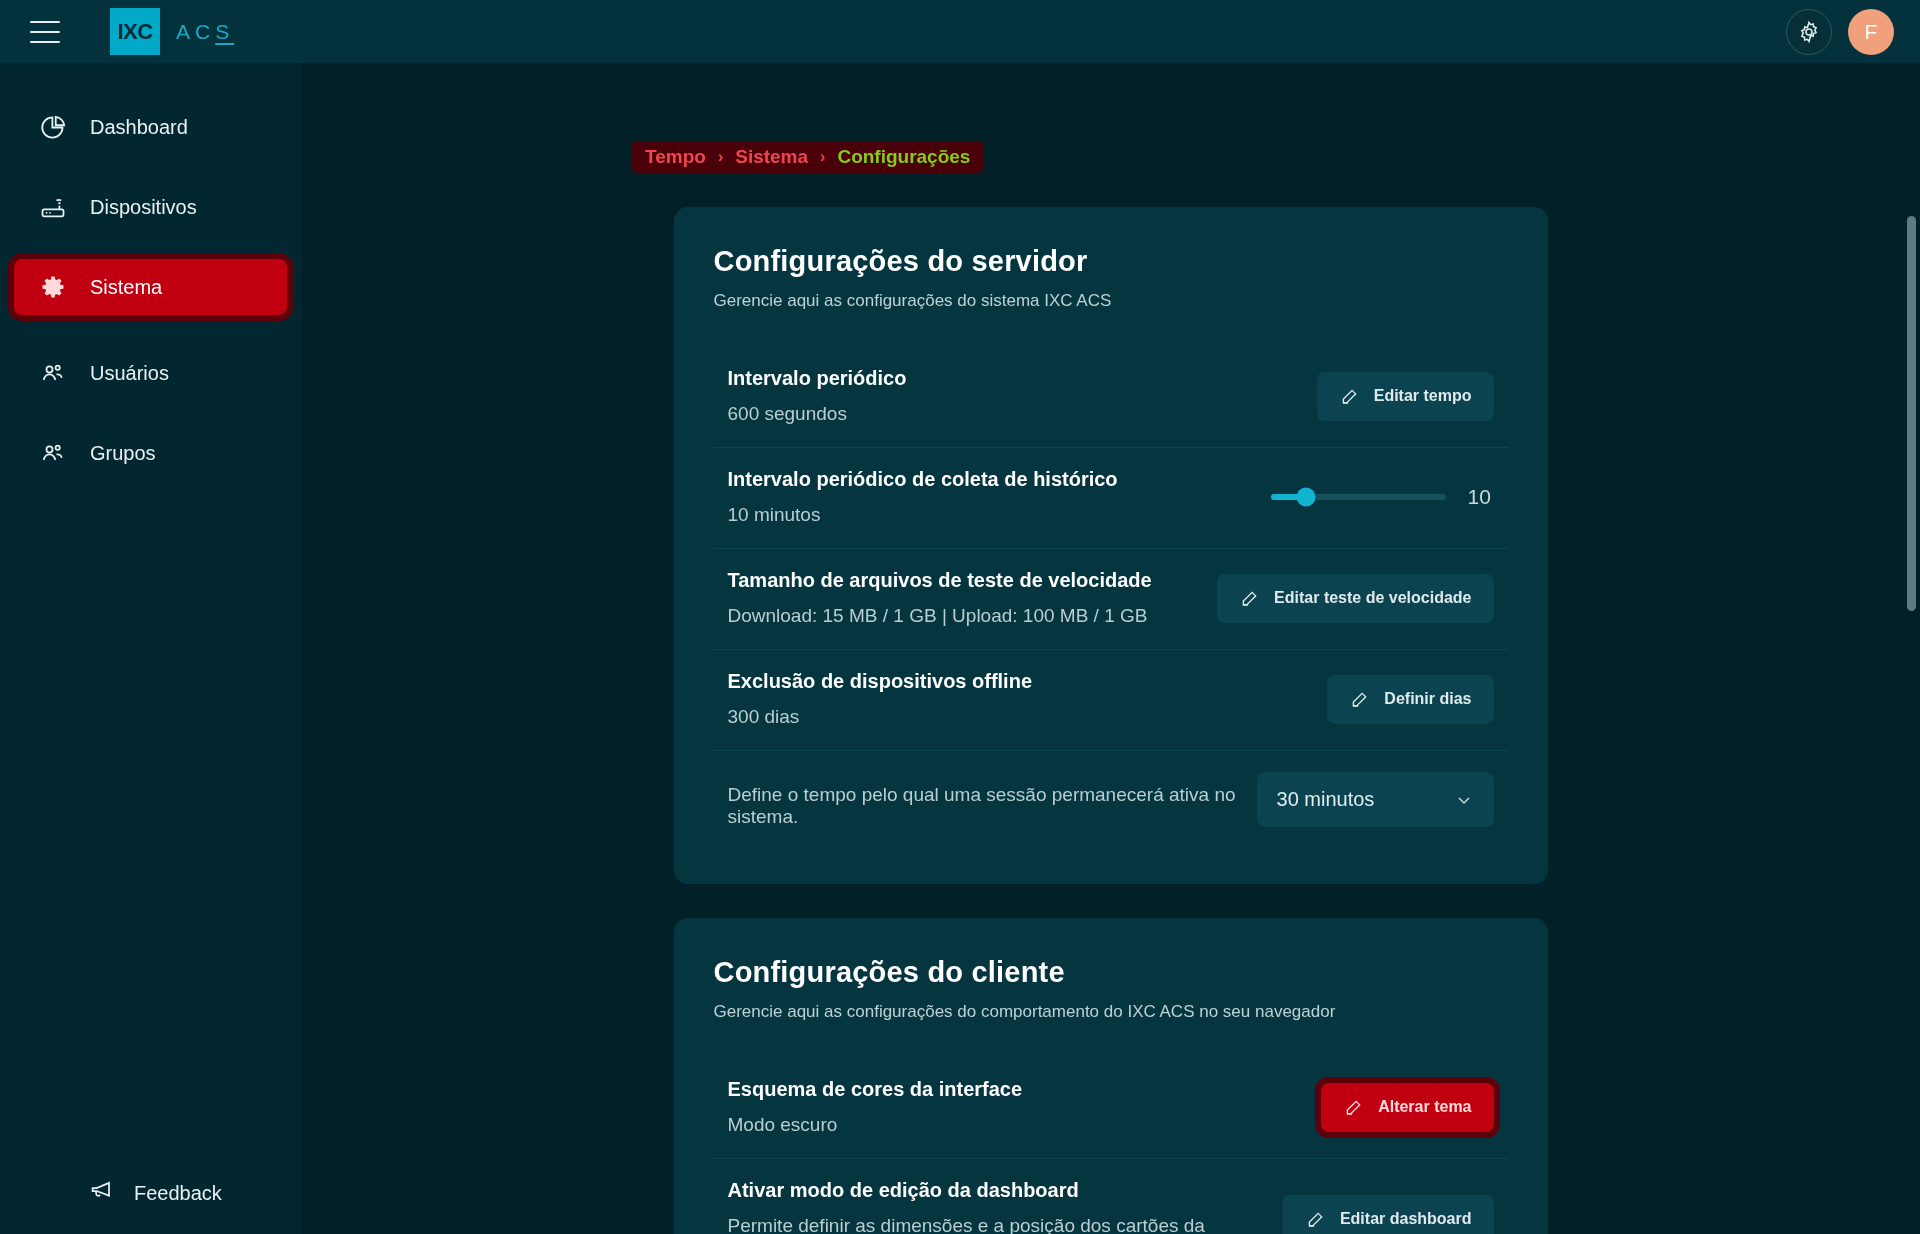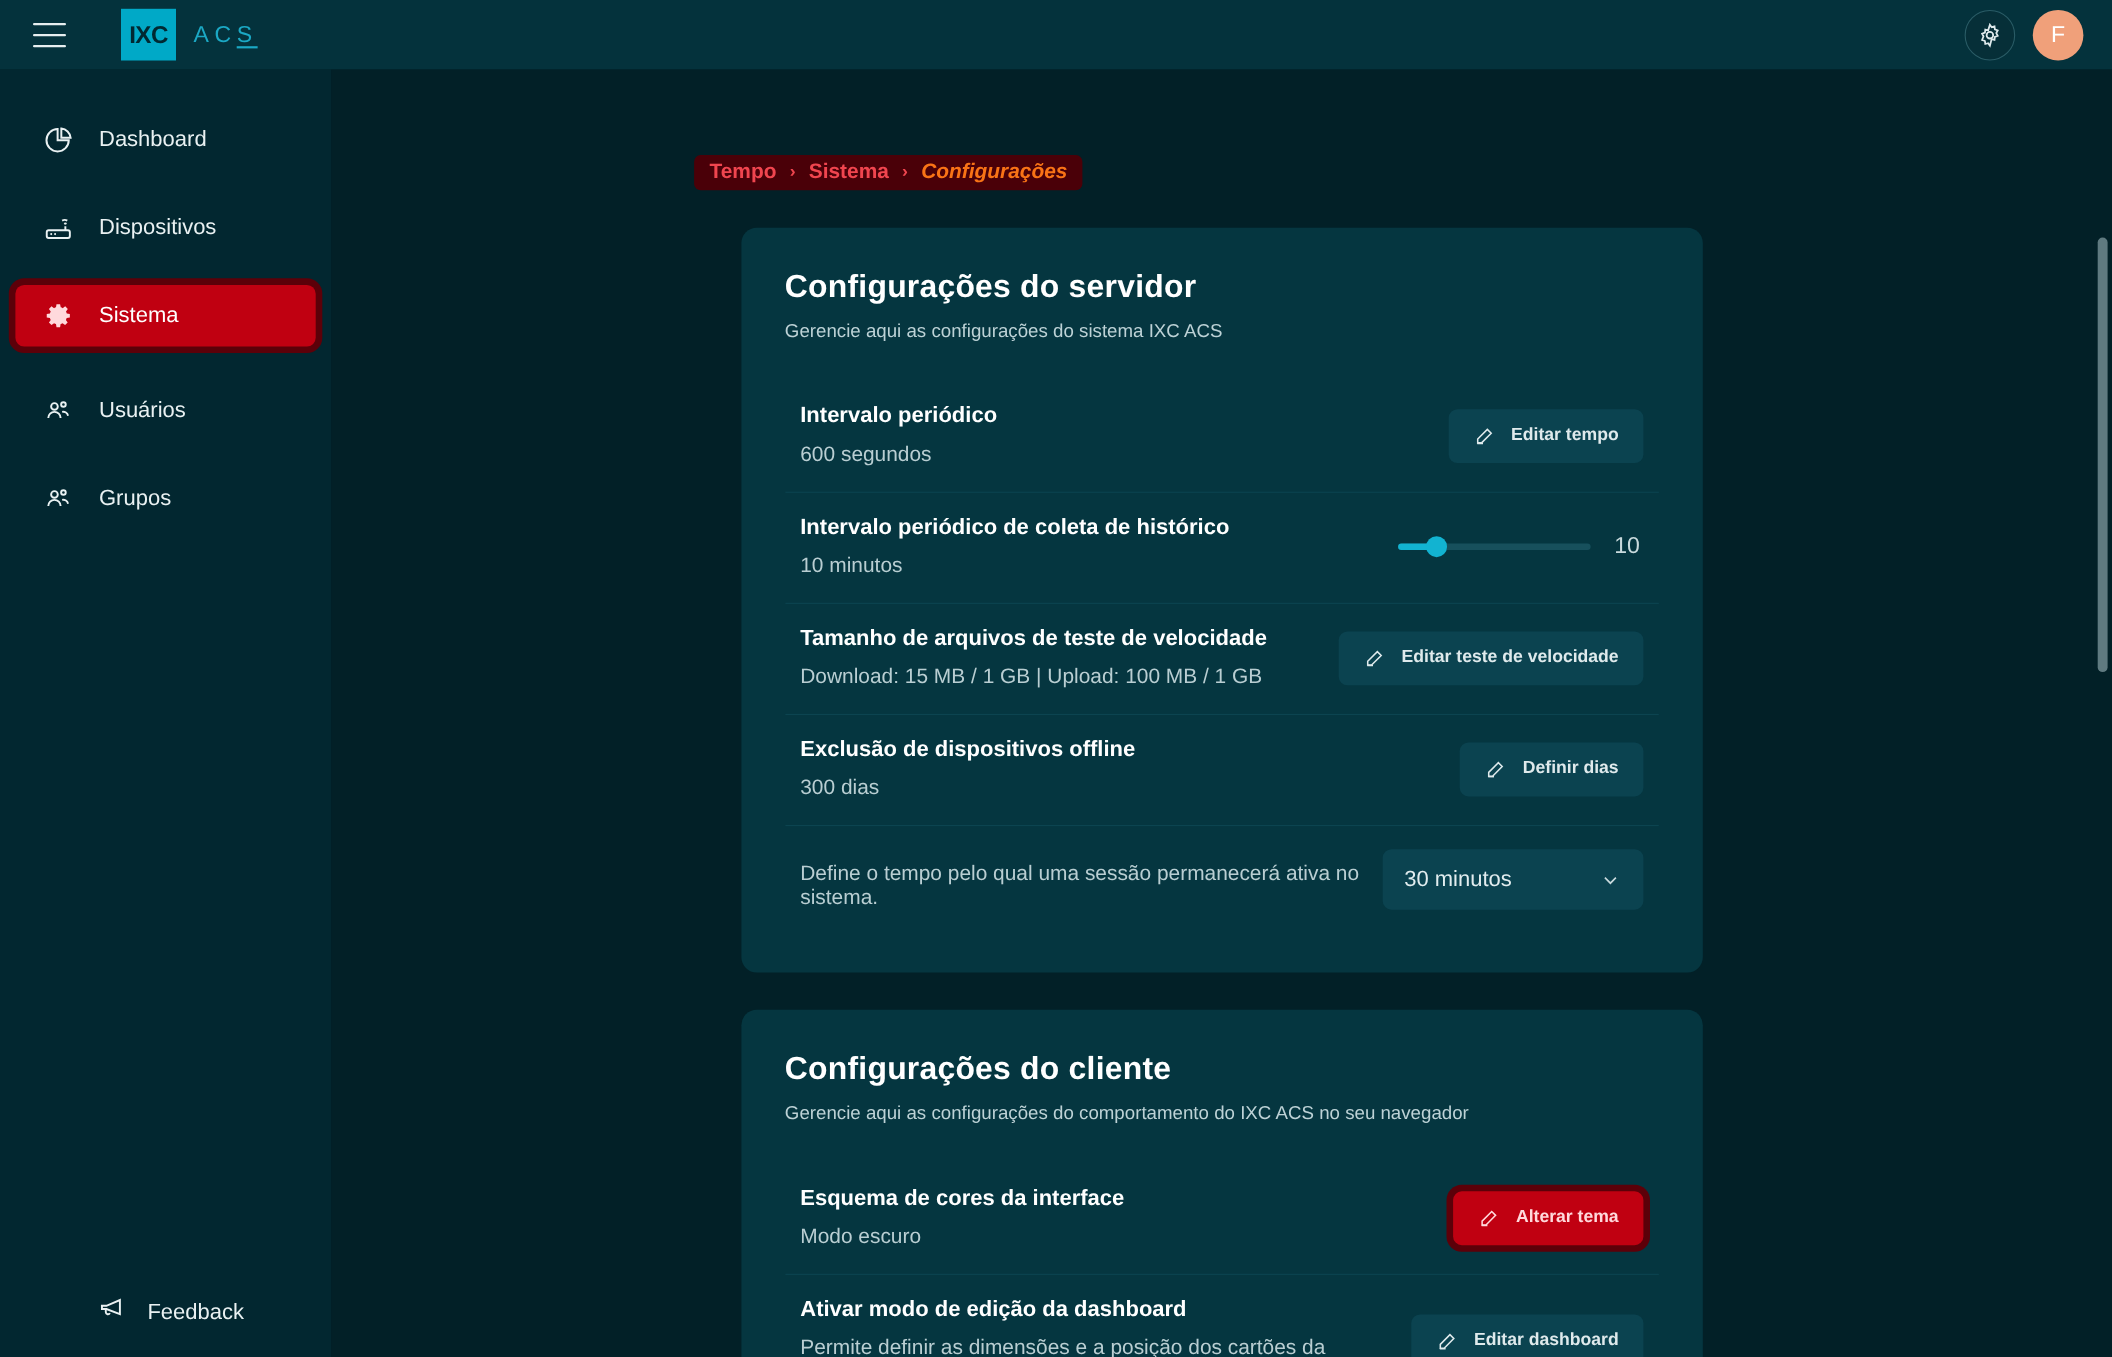--- a/index.html
+++ b/index.html
@@ -74,21 +74,21 @@
 
   
   .main { flex: 1; min-width: 0; position: relative; background: #022027; overflow: hidden; }
   .breadcrumb {
     margin: 78px 0 0 330px;
     display: inline-flex; align-items: center; gap: 12px;
     background: #4a0008; border-radius: 6px; padding: 5px 14px;
     font-size: 19px; font-weight: bold;
   }
   .breadcrumb .crumb { color: #f0454f; cursor: pointer; }
-  .breadcrumb .crumb.last { color: #f97316; cursor: default; font-style: italic; }
+  .breadcrumb .crumb.last { color: #84cc16; cursor: default; }
   .breadcrumb .sep { color: #f0454f; font-size: 16px; }
 
   .scrollarea { position: absolute; inset: 0; }
 
   .card {
     background: #053640;
     border-radius: 14px;
     width: 874px;
     margin: 0 auto;
     padding: 38px 40px 34px 40px;

